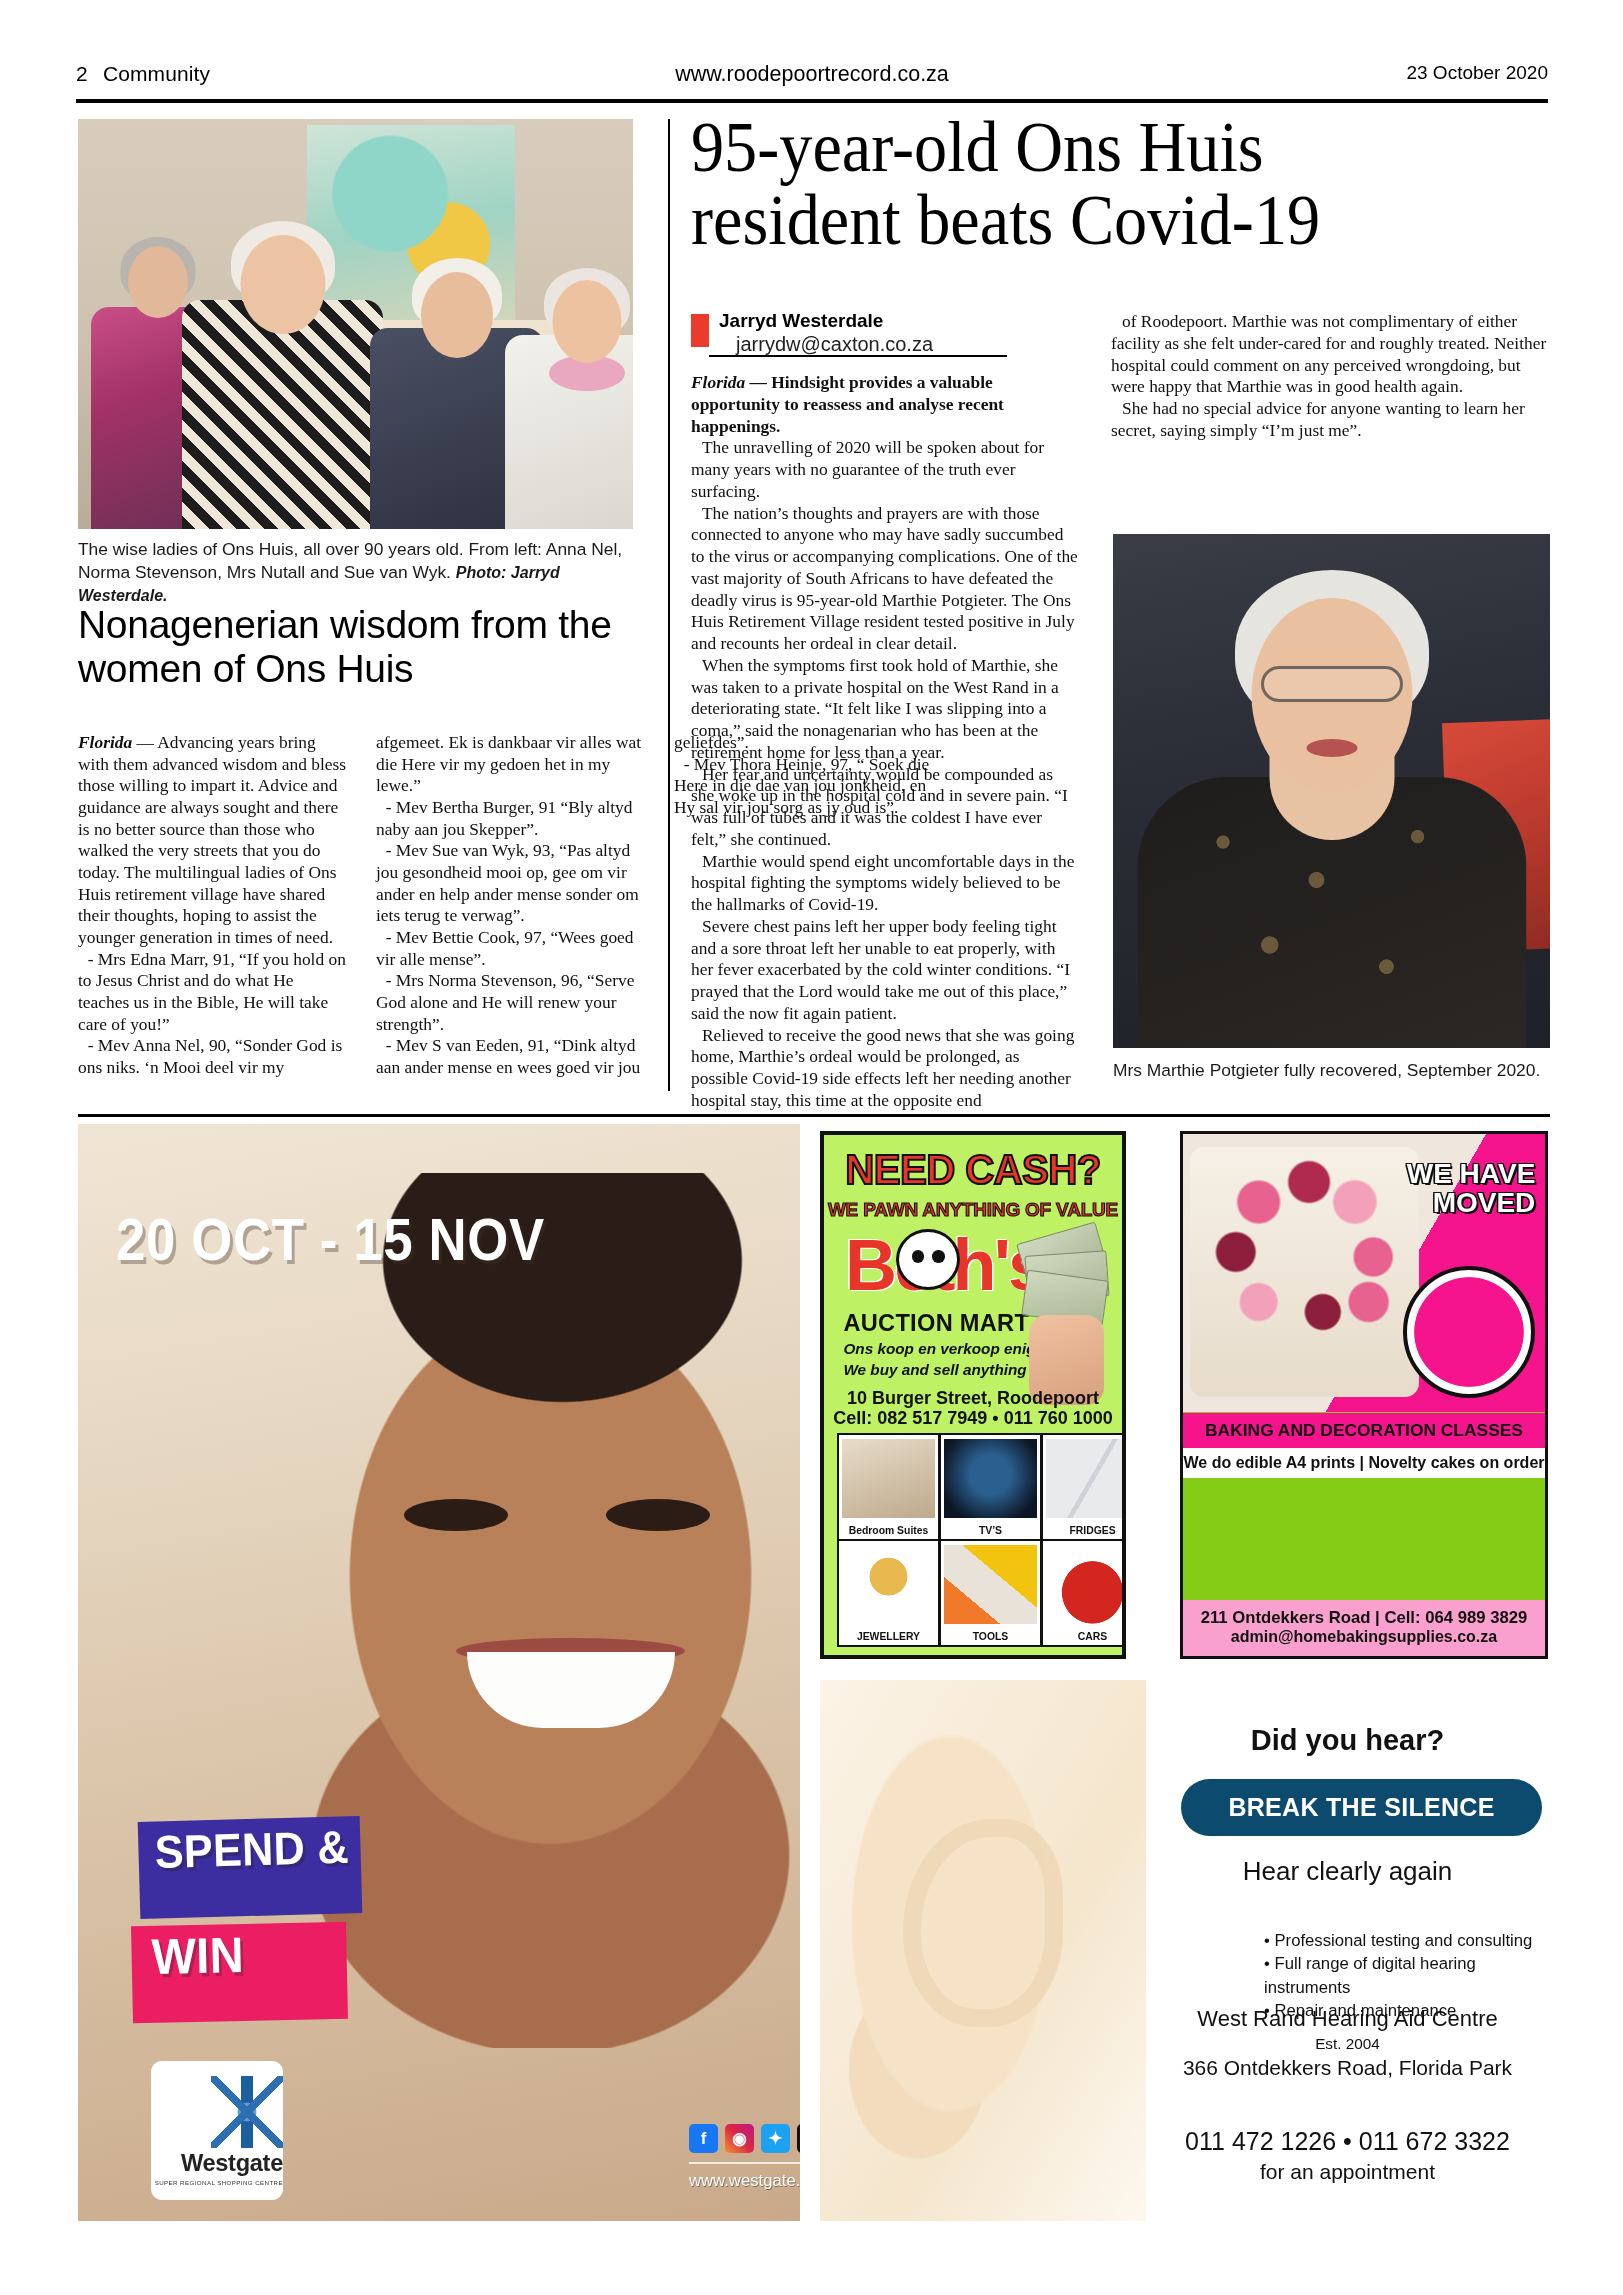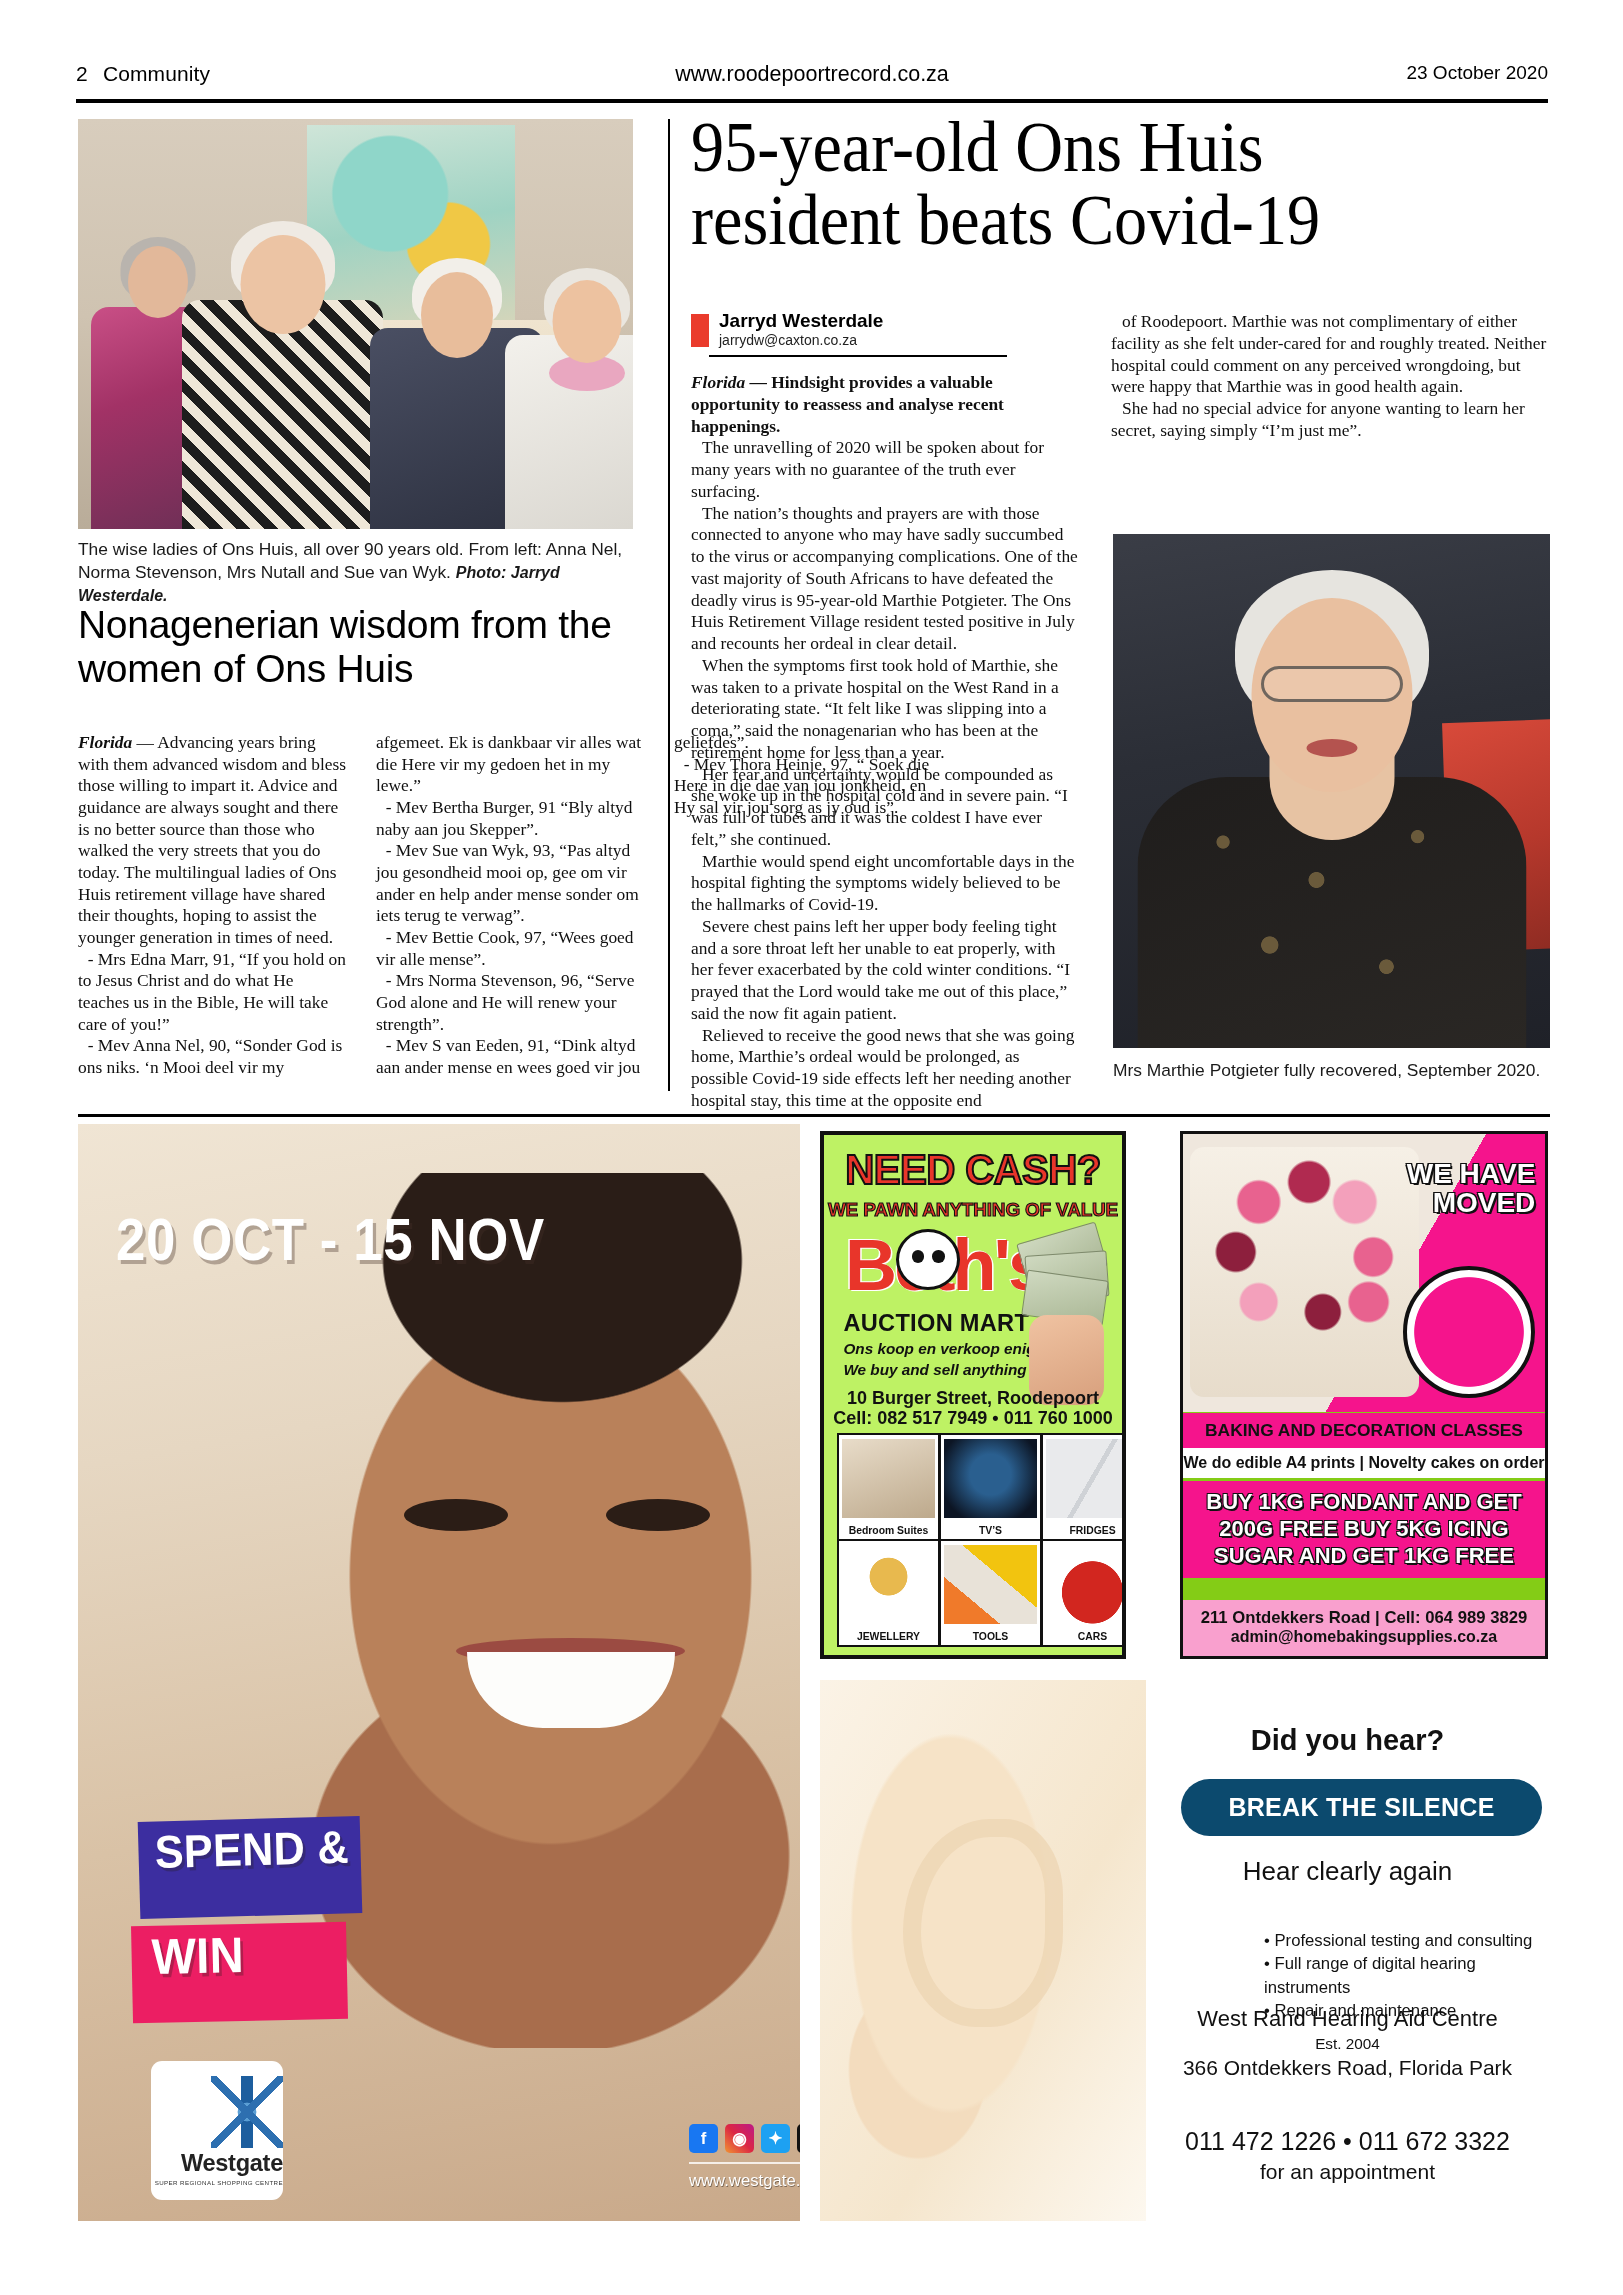--- a/index.html
+++ b/index.html
@@ -137,21 +137,21 @@
   #byline { position: absolute; left: 691px; top: 311px; width: 389px; }
   #byline .swatch {
     position: absolute; left: 0; top: 2.8px; width: 18px; height: 33px; background: #ea3b2c;
   }
   #byline .name {
     font-family: "Liberation Sans", sans-serif; font-weight: bold;
     font-size: 19px; margin-left: 28px; color: #000; line-height: 1.1;
   }
   #byline .email {
     font-family: "Liberation Sans", sans-serif;
-    font-size: 14px; margin-left: 28px; color: #222; line-height: 1.2;
+    font-size: 20px; margin-left: 45px; color: #222; line-height: 1.2;
   }
   #byline .rule { position: absolute; left: 18px; top: 44px; width: 298px; height: 2.1px; background: #000; }
 
   
   #main-col1 {
     position: absolute; left: 691px; top: 372px; width: 389px;
     font-size: 17.4px; line-height: 1.25; color: #101010;
   }
   #main-col2 {
     position: absolute; left: 1111px; top: 311px; width: 437px;
@@ -667,21 +667,20 @@
 </div>
 
 <div id="ad-baking">
   <div id="bk-photo">
     <div id="bk-cake"></div>
     <div id="bk-moved">WE HAVE MOVED</div>
     <div id="bk-badge"></div>
   </div>
   <div id="bk-classes">BAKING AND DECORATION CLASSES</div>
   <div id="bk-white">We do edible A4 prints | Novelty cakes on order</div>
-  <div id="bk-offer">BUY 1KG FONDANT AND GET 200G FREE BUY 5KG ICING SUGAR AND GET 1KG FREE</div>
   <div id="bk-foot">
     <div class="l1">211 Ontdekkers Road | Cell: 064 989 3829</div>
     <div class="l2">admin@homebakingsupplies.co.za</div>
   </div>
 </div>
 
 <div id="ad-hearing">
   <div id="hr-photo">
     <div id="hr-ear"></div>
   </div>

